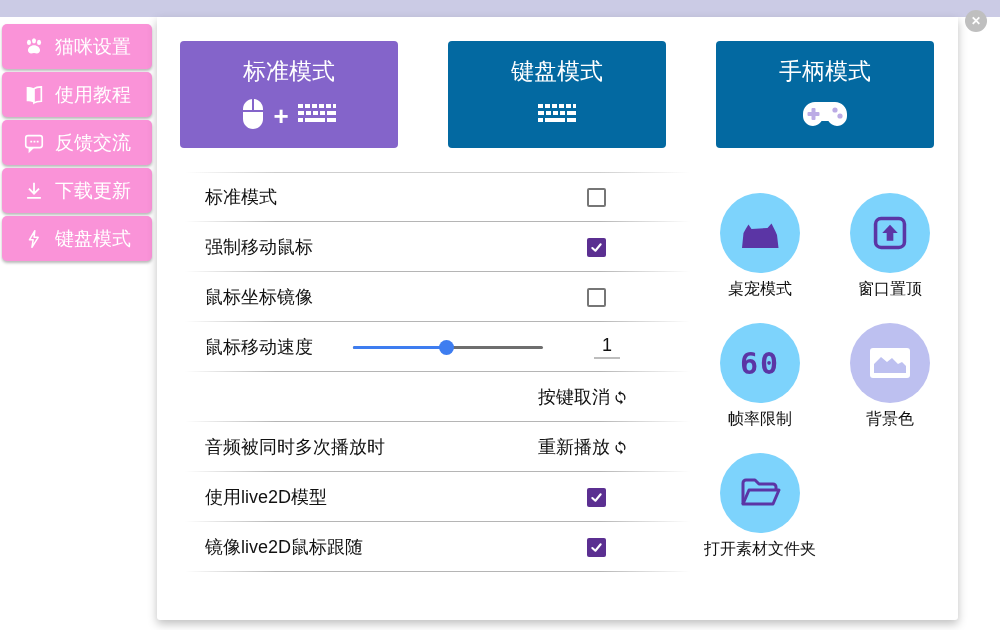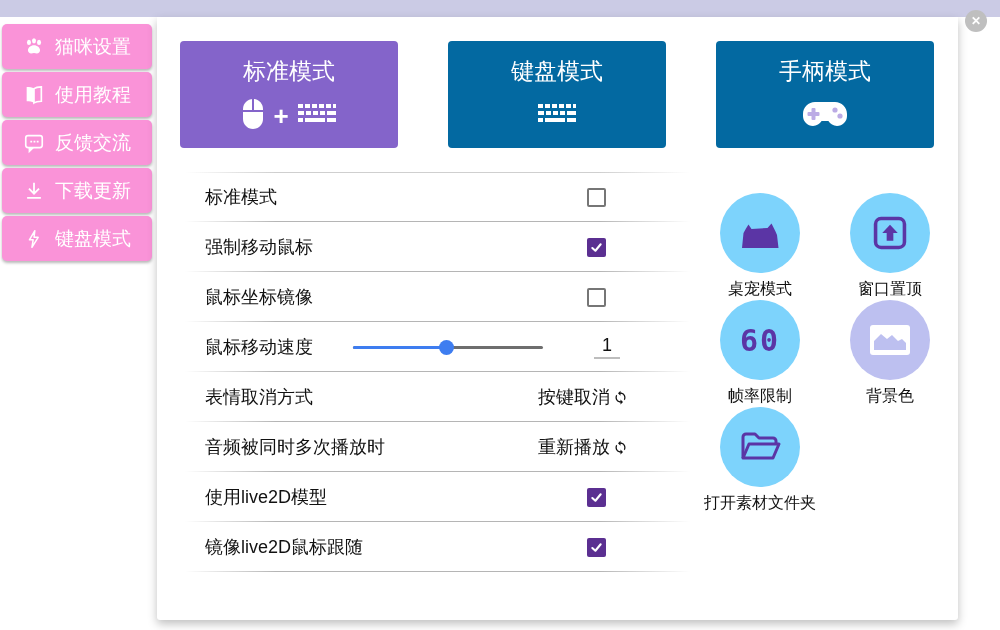--- a/index.html
+++ b/index.html
@@ -51,21 +51,21 @@
   
   .slider { position:relative; width:190px; height:15px; margin-left:40px; cursor:pointer; }
   .slider .track { position:absolute; left:0; right:0; top:6px; height:3px; background:#6e6e6e; border-radius:2px; }
   .slider .fill  { position:absolute; left:0; top:6px; height:3px; width:93px; background:#3e7df0; border-radius:2px; }
   .slider .thumb { position:absolute; left:86px; top:0; width:15px; height:15px; border-radius:50%; background:#3e7df0; }
   .num-box { margin-left:auto; margin-right:70px; width:26px; text-align:center; font-size:18px; color:#111111;
              border-bottom:2px solid #bdbdbd; padding-bottom:1px; cursor:text; }
 
   
   .actions { position:absolute; left:538px; top:176px; display:grid;
-             grid-template-columns:130px 130px; }
+             grid-template-columns:130px 130px; row-gap:23px; }
   .action { display:flex; flex-direction:column; align-items:center; cursor:pointer; }
   .circle { width:80px; height:80px; border-radius:50%; display:flex; align-items:center; justify-content:center; }
   .circle.purple     { background:#7dd3fc; }
   .circle.periwinkle { background:#bdc0f0; }
   .action-label { margin-top:6px; font-size:16px; color:#111111; white-space:nowrap; }
   .fps-text { font-family:"DejaVu Sans Mono",monospace; font-weight:bold; font-size:30px;
               letter-spacing:2px; color:#5b35a5; }
 </style>
 </head>
 <body>
@@ -228,21 +228,20 @@
       <span class="slabel">鼠标移动速度</span>
       <div class="slider">
         <div class="track"></div>
         <div class="fill"></div>
         <div class="thumb"></div>
       </div>
       <span class="num-box">1</span>
     </div>
 
     <div class="srow">
-      <span class="slabel">表情取消方式</span>
       <span class="value-wrap">
         <span class="value-text">按键取消</span>
         <svg width="15" height="15" viewBox="0 0 24 24">
           <path fill="#111111" d="M12 4V1L8 5l4 4V6c3.31 0 6 2.69 6 6 0 1.01-.25 1.97-.7 2.8l1.46 1.46A7.93 7.93 0 0 0 20 12c0-4.42-3.58-8-8-8zm0 14c-3.31 0-6-2.69-6-6 0-1.01.25-1.97.7-2.8L5.24 7.74A7.93 7.93 0 0 0 4 12c0 4.42 3.58 8 8 8v3l4-4-4-4v3z"></path>
         </svg>
       </span>
     </div>
 
     <div class="srow">
       <span class="slabel">音频被同时多次播放时</span>

